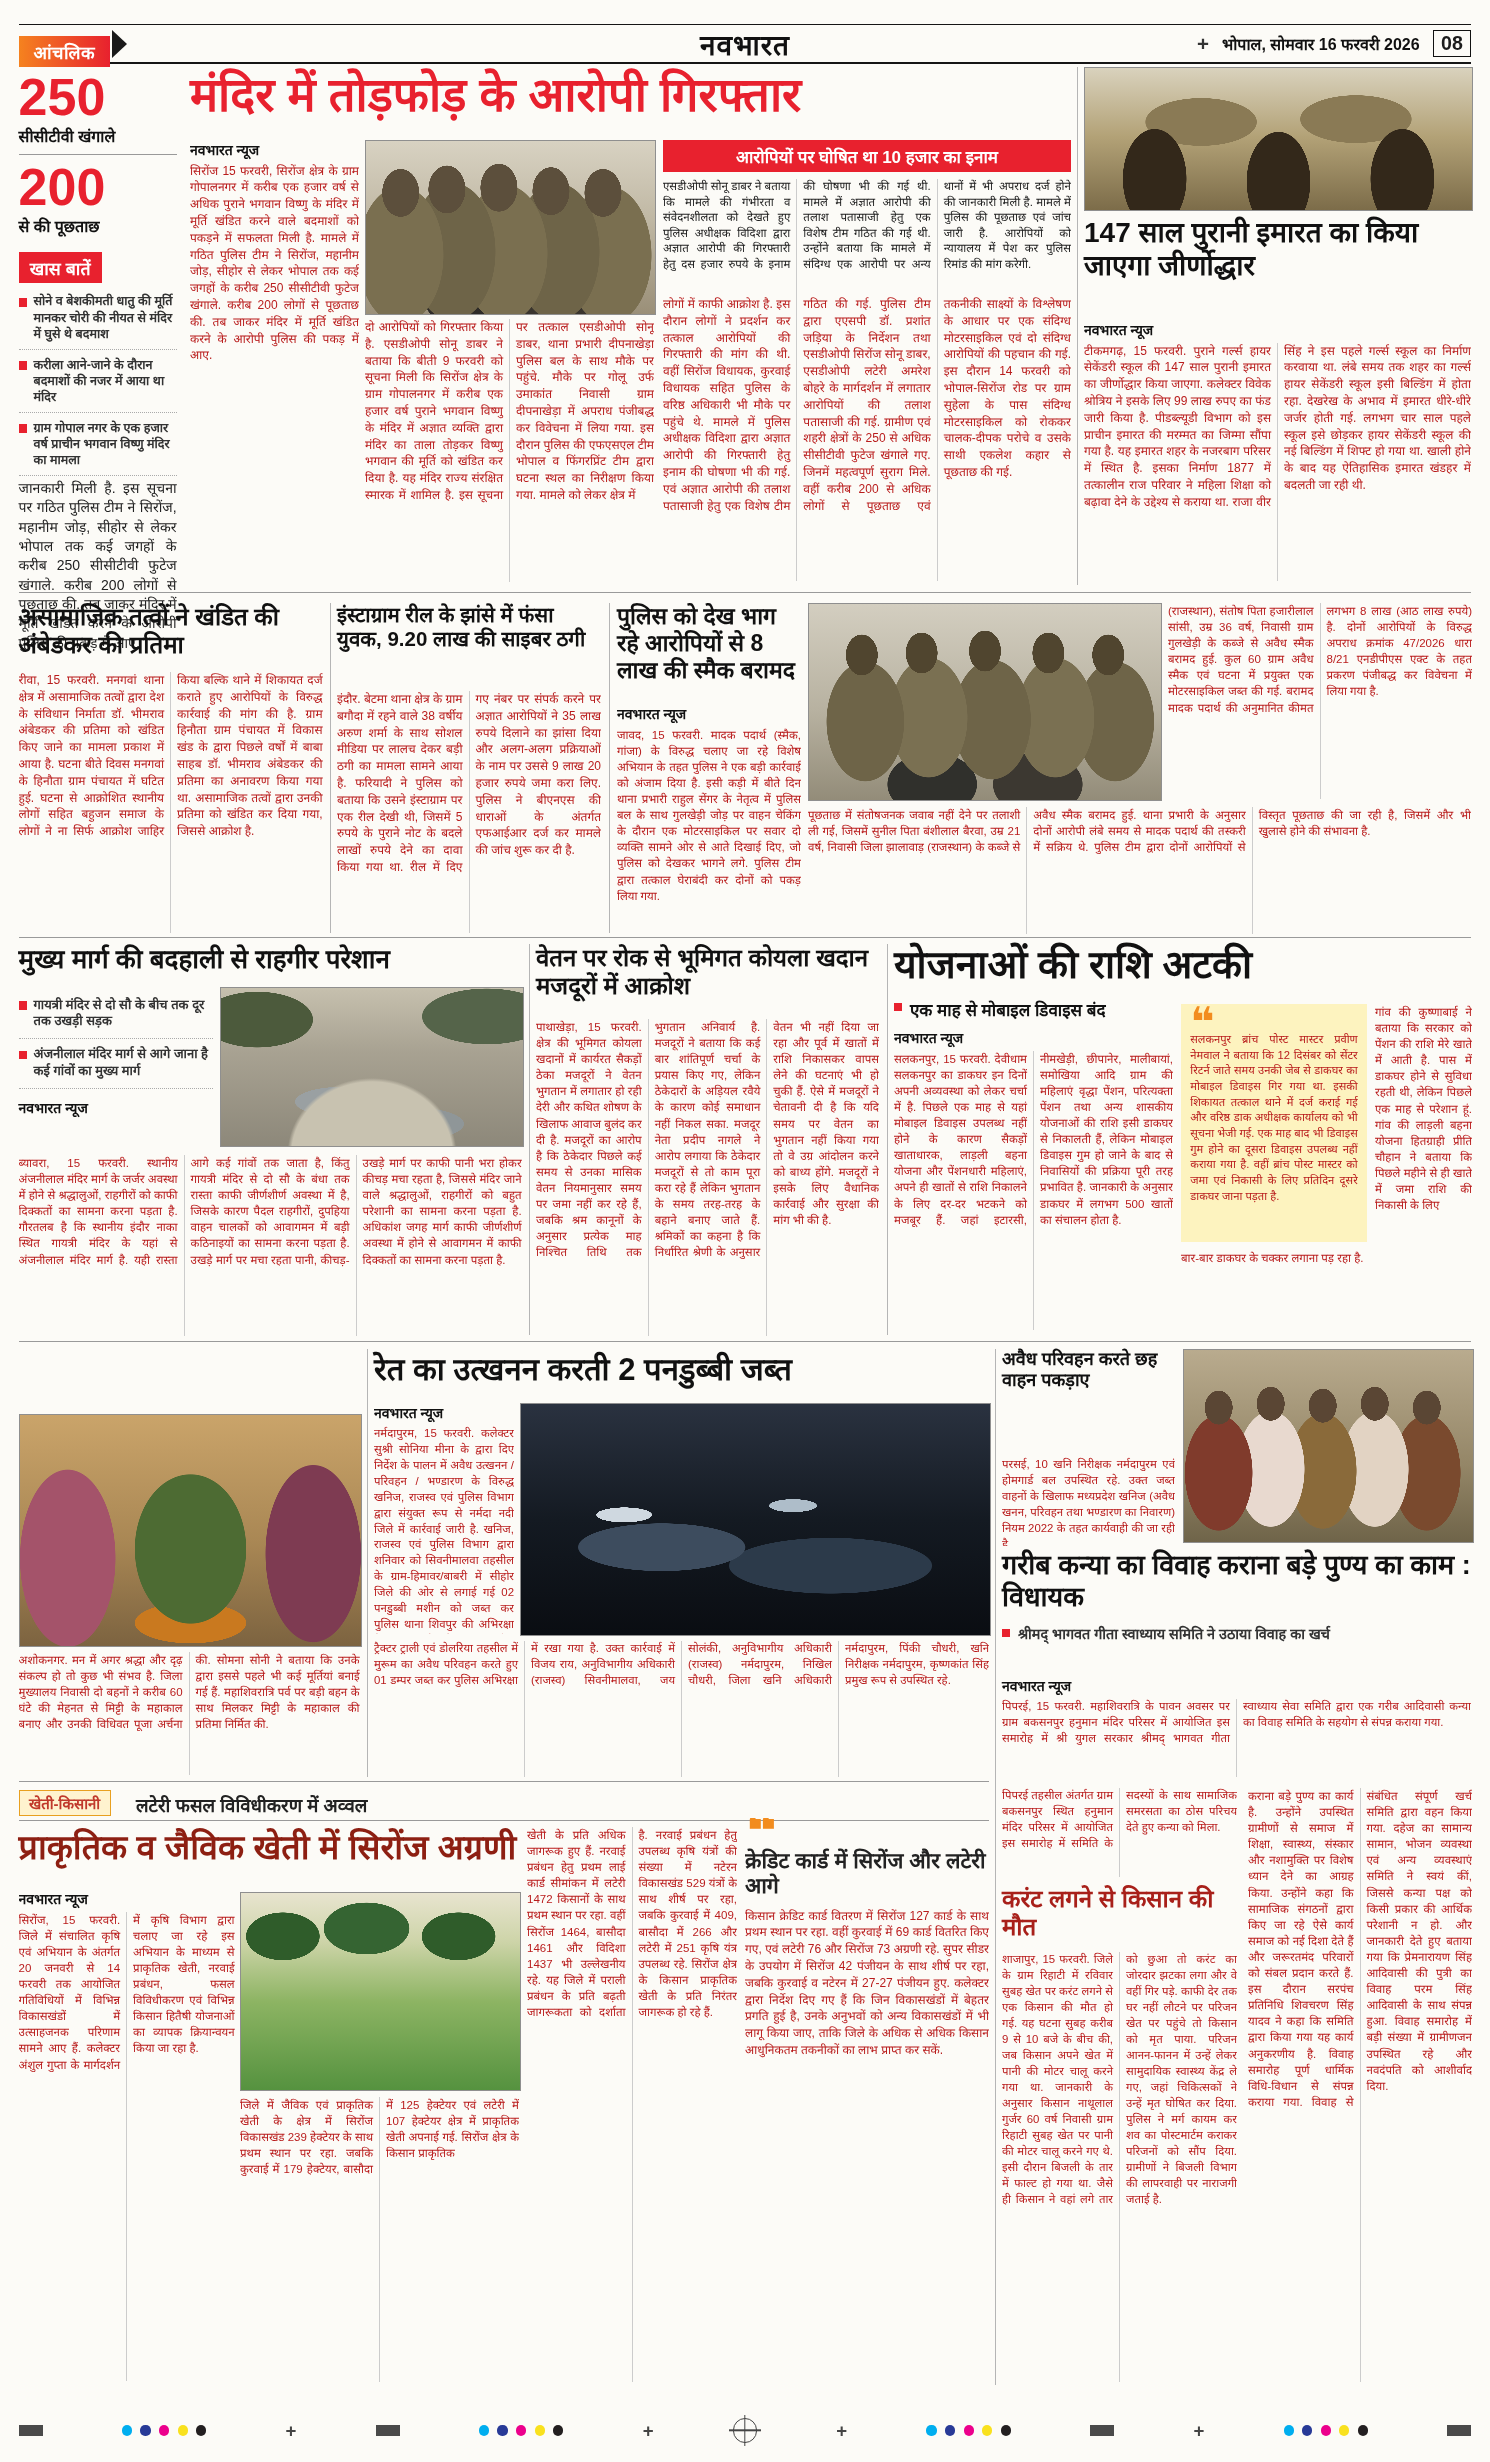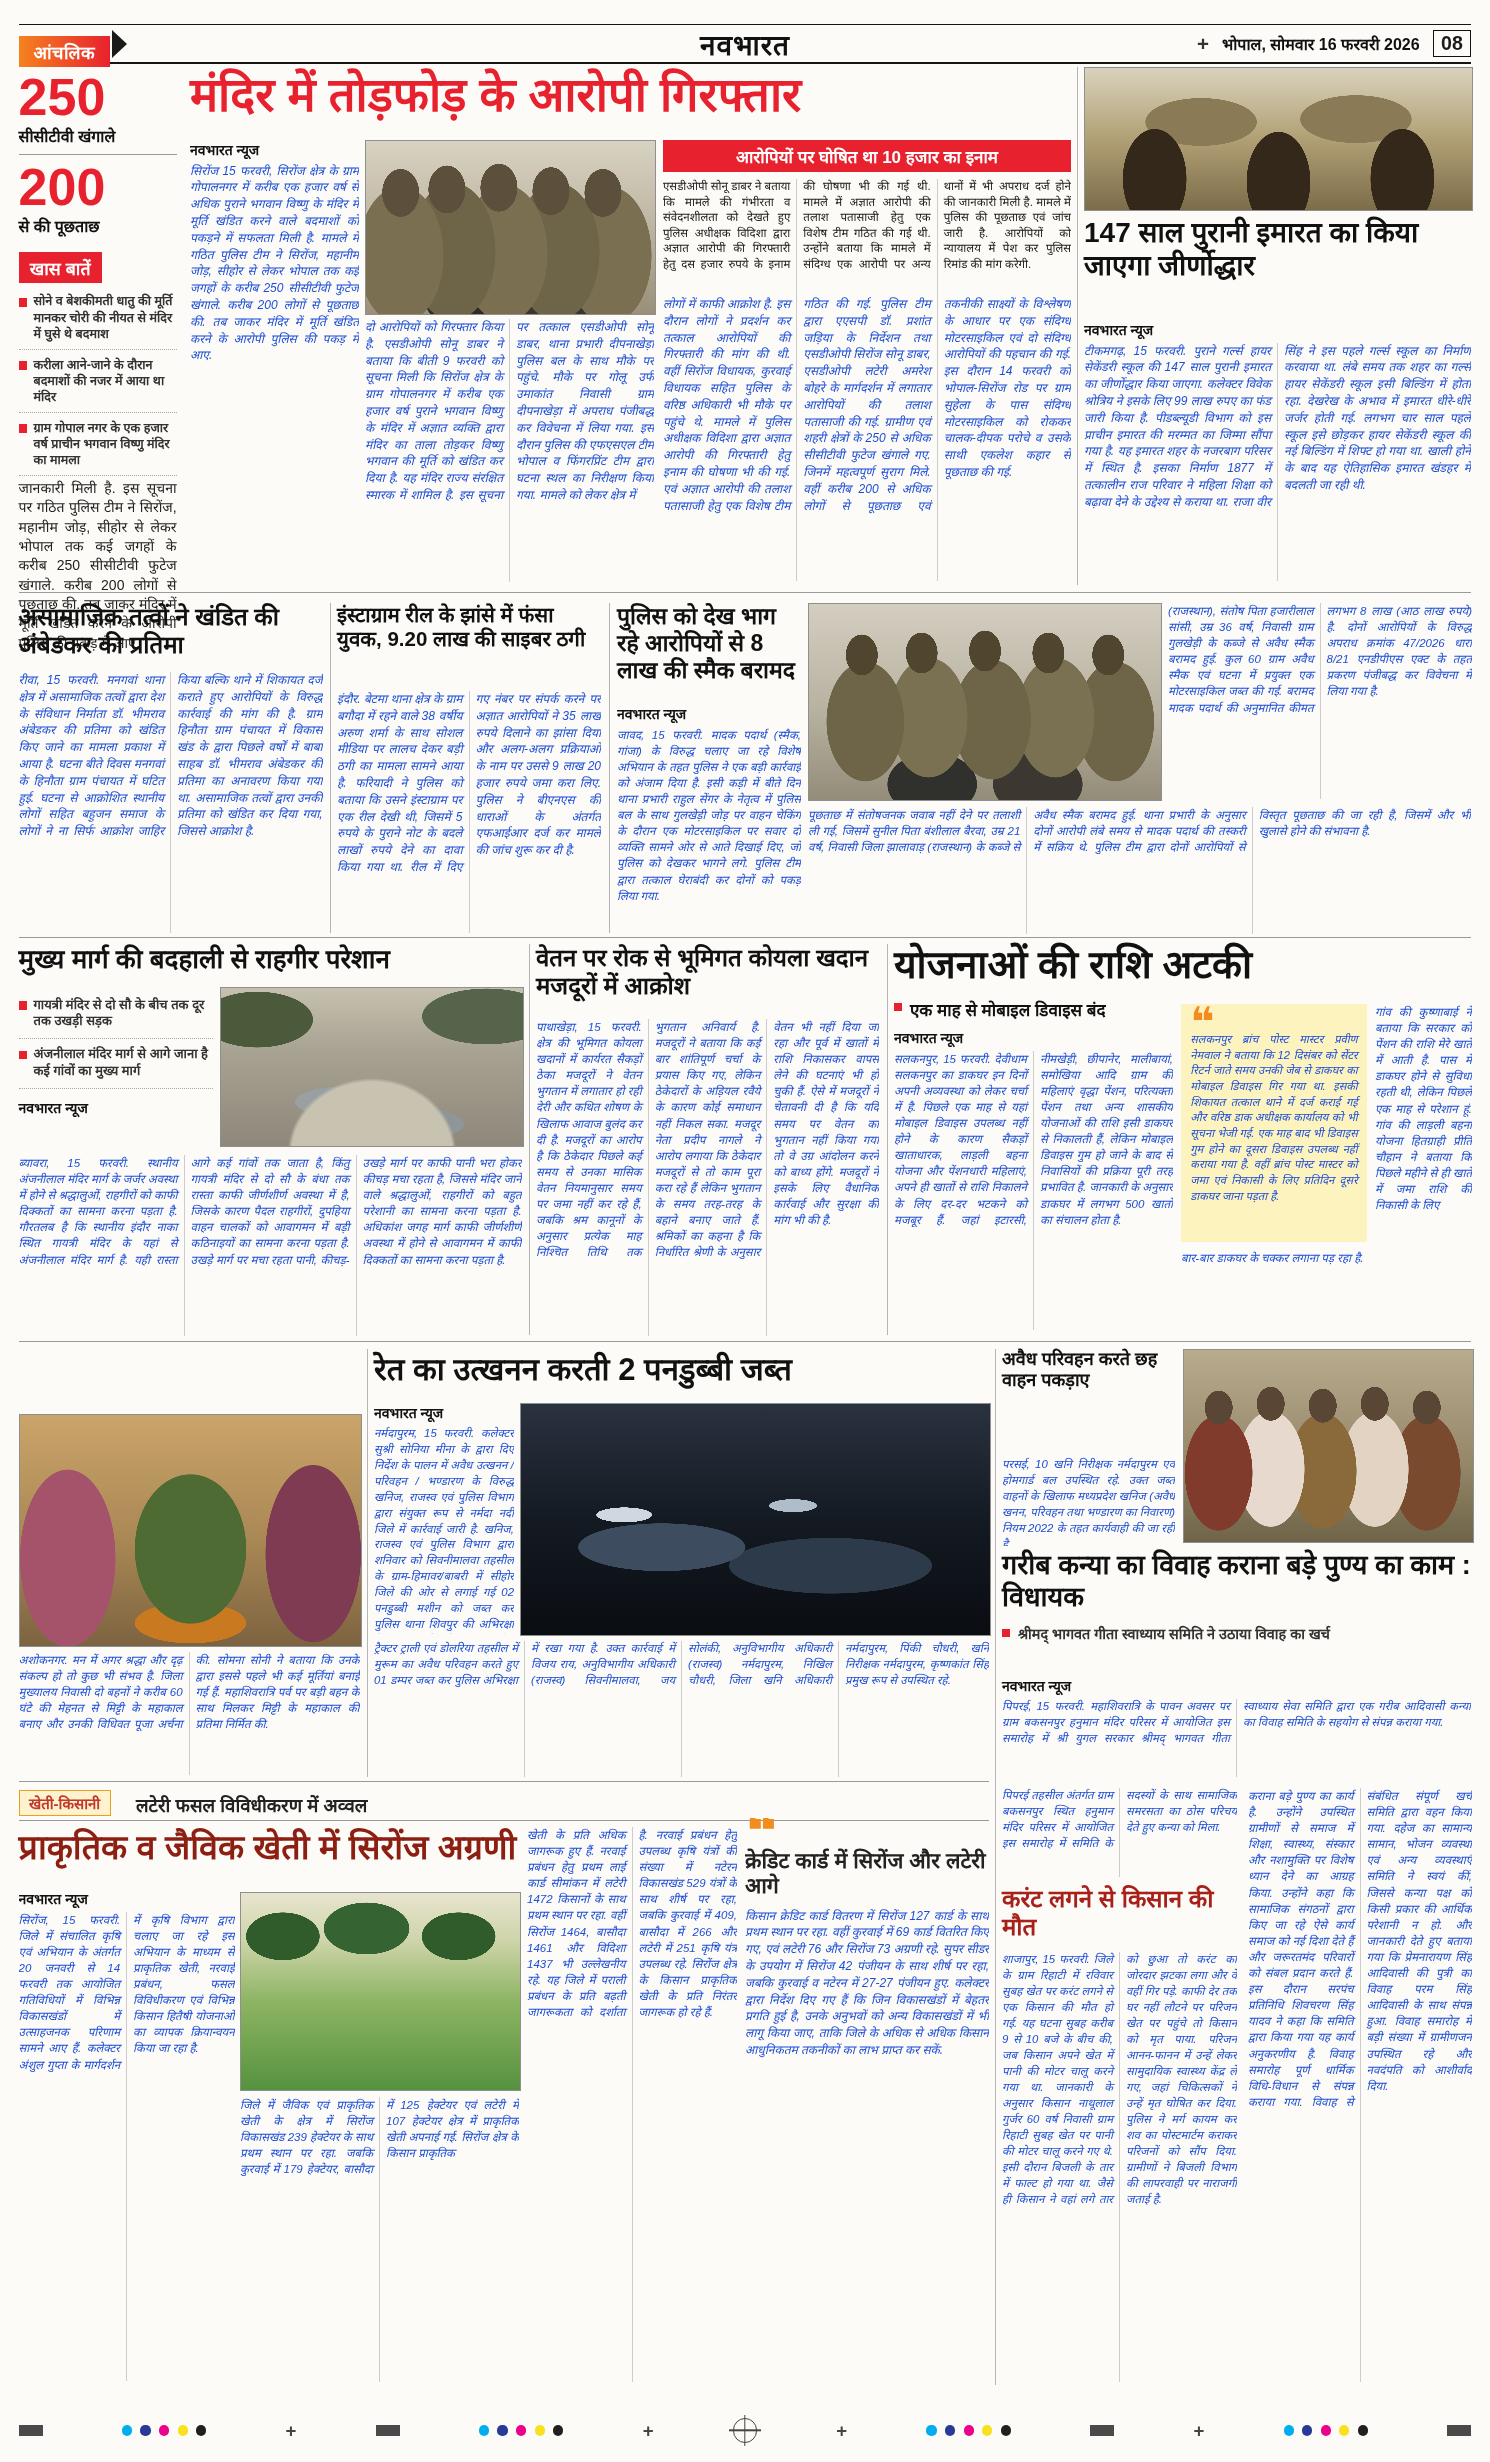--- a/index.html
+++ b/index.html
@@ -16,21 +16,21 @@
           border-left:15px solid #1a1a1a;margin-left:1.9px;}
   .masthead{position:absolute;left:50%;transform:translateX(-50%);font-size:28px;font-weight:bold;
           letter-spacing:0.9px;color:#111;}
   .top-right{margin-left:auto;display:flex;align-items:center;gap:13px;}
   .reg-plus{font-size:20.5px;color:#333;font-weight:bold;}
   .dateline{font-size:16px;font-weight:bold;color:#111;}
   .pageno{border:1.9px solid #111;font-size:19.6px;font-weight:bold;padding:0.9px 7.5px;}
   
   .headline{font-weight:bold;line-height:1.18;color:#111;position:absolute;}
   .byline{font-weight:bold;font-size:14px;color:#111;margin-bottom:3.7px;}
-  .bodytext{font-size:12px;line-height:1.4;text-align:justify;color:#1d4ed8;font-style:italic;}
+  .bodytext{font-size:12px;line-height:1.4;text-align:justify;color:#b91c1c;}
   .abs{position:absolute;}
   .cols2{column-count:2;column-gap:13px;column-rule:0.9px solid #ccc;overflow:hidden;}
   .cols3{column-count:3;column-gap:13px;column-rule:0.9px solid #ccc;overflow:hidden;}
   .cols4{column-count:4;column-gap:13px;column-rule:0.9px solid #ccc;overflow:hidden;}
   .hrule{position:absolute;left:18.6px;right:18.6px;height:0.9px;background:#9a9a9a;}
   .vrule{position:absolute;width:0.9px;background:#b5b5b5;}
   .photo{position:absolute;border:0.9px solid #8f8f8f;overflow:hidden;}
   .sq{display:inline-block;width:8.4px;height:8.4px;background:#e8212e;flex:0 0 auto;margin-top:4.7px;}
   
   .rail{position:absolute;left:18.6px;top:71px;width:158px;}

